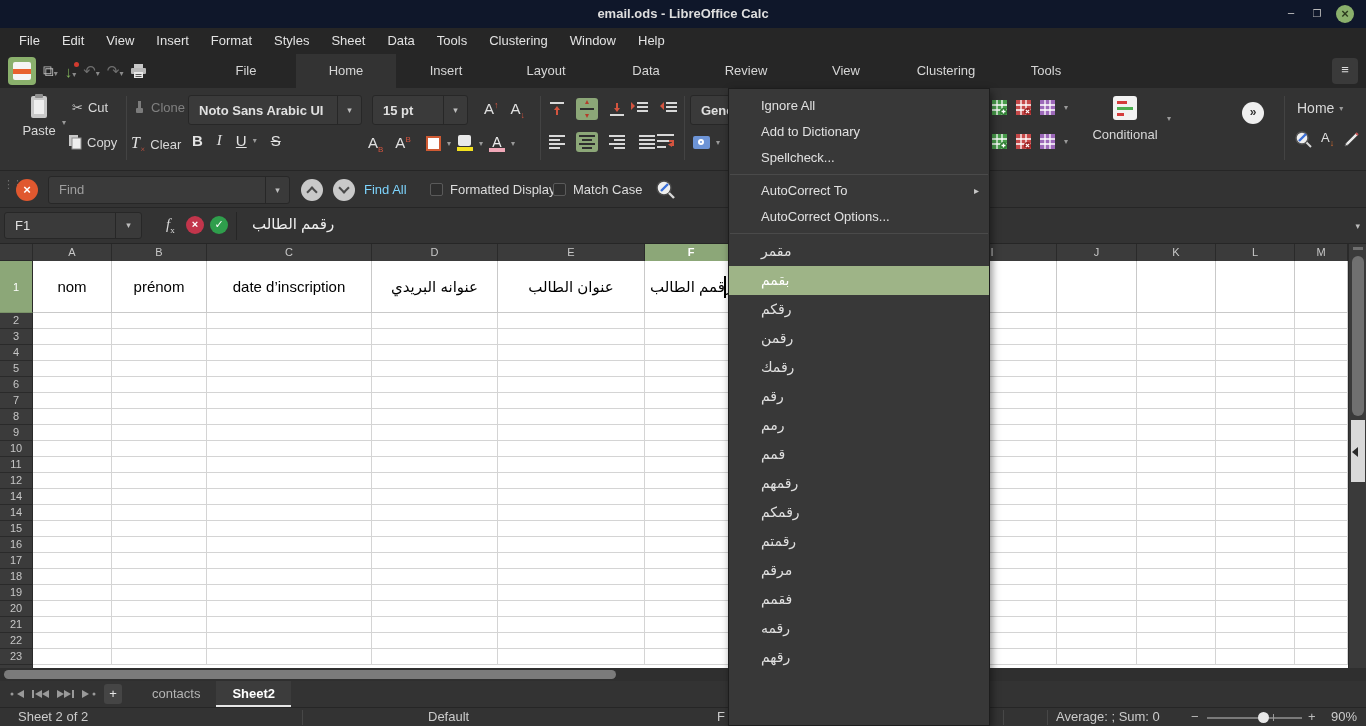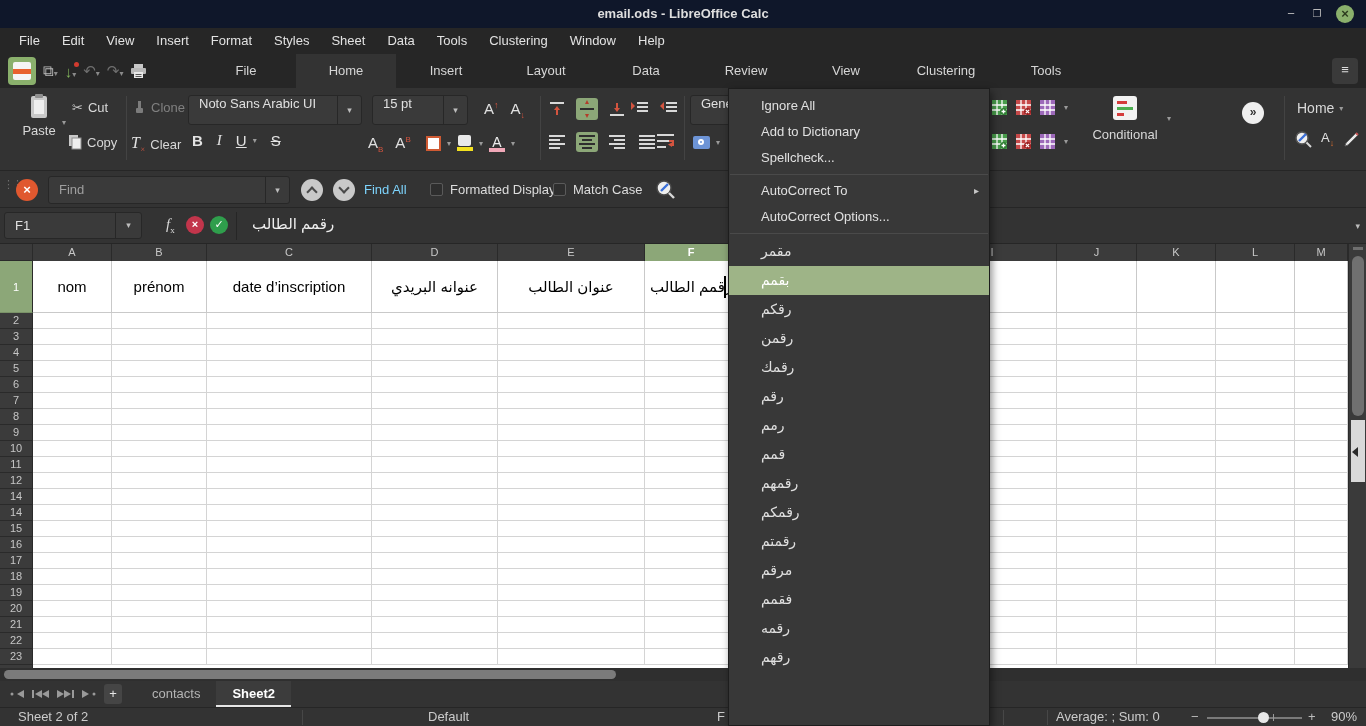--- a/index.html
+++ b/index.html
@@ -33,21 +33,21 @@
   .nbtabs { position:absolute; left:196px; top:0; height:34px; display:flex; }
   .nbtab { width:100px; text-align:center; line-height:34px; font-size:13px; color:#d6d6d6; }
   .nbtab.active { background:#333; }
   .hamburger { position:absolute; right:8px; top:4px; width:26px; height:26px; background:#3a3a3a; border-radius:4px; text-align:center; line-height:24px; color:#ddd; font-size:13px; }
 
   
   .toolbar { position:absolute; left:0; top:88px; width:1366px; height:82px; background:#333; font-size:13px; }
   .toolbar .lbl { color:#d8d8d8; }
   .toolbar .dis { color:#808080; }
   .tsep { position:absolute; top:8px; height:64px; width:1px; background:#434343; }
-  .combo { position:absolute; height:30px; background:#3a3a3a; border:1px solid #272727; border-radius:3px; display:flex; align-items:flex-start; }
+  .combo { position:absolute; height:30px; background:#3a3a3a; border:1px solid #272727; border-radius:3px; display:flex; align-items:center;font-weight:bold; }
   .combo .cval { padding:0 10px; color:#e0e0e0; white-space:nowrap; overflow:hidden; flex:1; }
   .combo .carrow { width:24px; text-align:center; border-left:1px solid #272727; color:#bdbdbd; font-size:9px; align-self:stretch; line-height:28px; }
   .tbtn { display:inline-flex; align-items:center; gap:5px; }
   .dda { font-size:8px; color:#9a9a9a; }
   .sel18 { background:#8ca778; border-radius:3px; }
   .bld { font-weight:bold; font-size:15px; color:#e3e3e3; }
   .ita { font-style:italic; font-family:"Liberation Serif","DejaVu Serif",serif; font-size:15px; color:#e3e3e3; }
   .und { text-decoration:underline; font-size:15px; color:#e3e3e3; }
   .str { text-decoration:line-through; font-size:15px; color:#e3e3e3; }
   .rd { color:#d4543f; }

